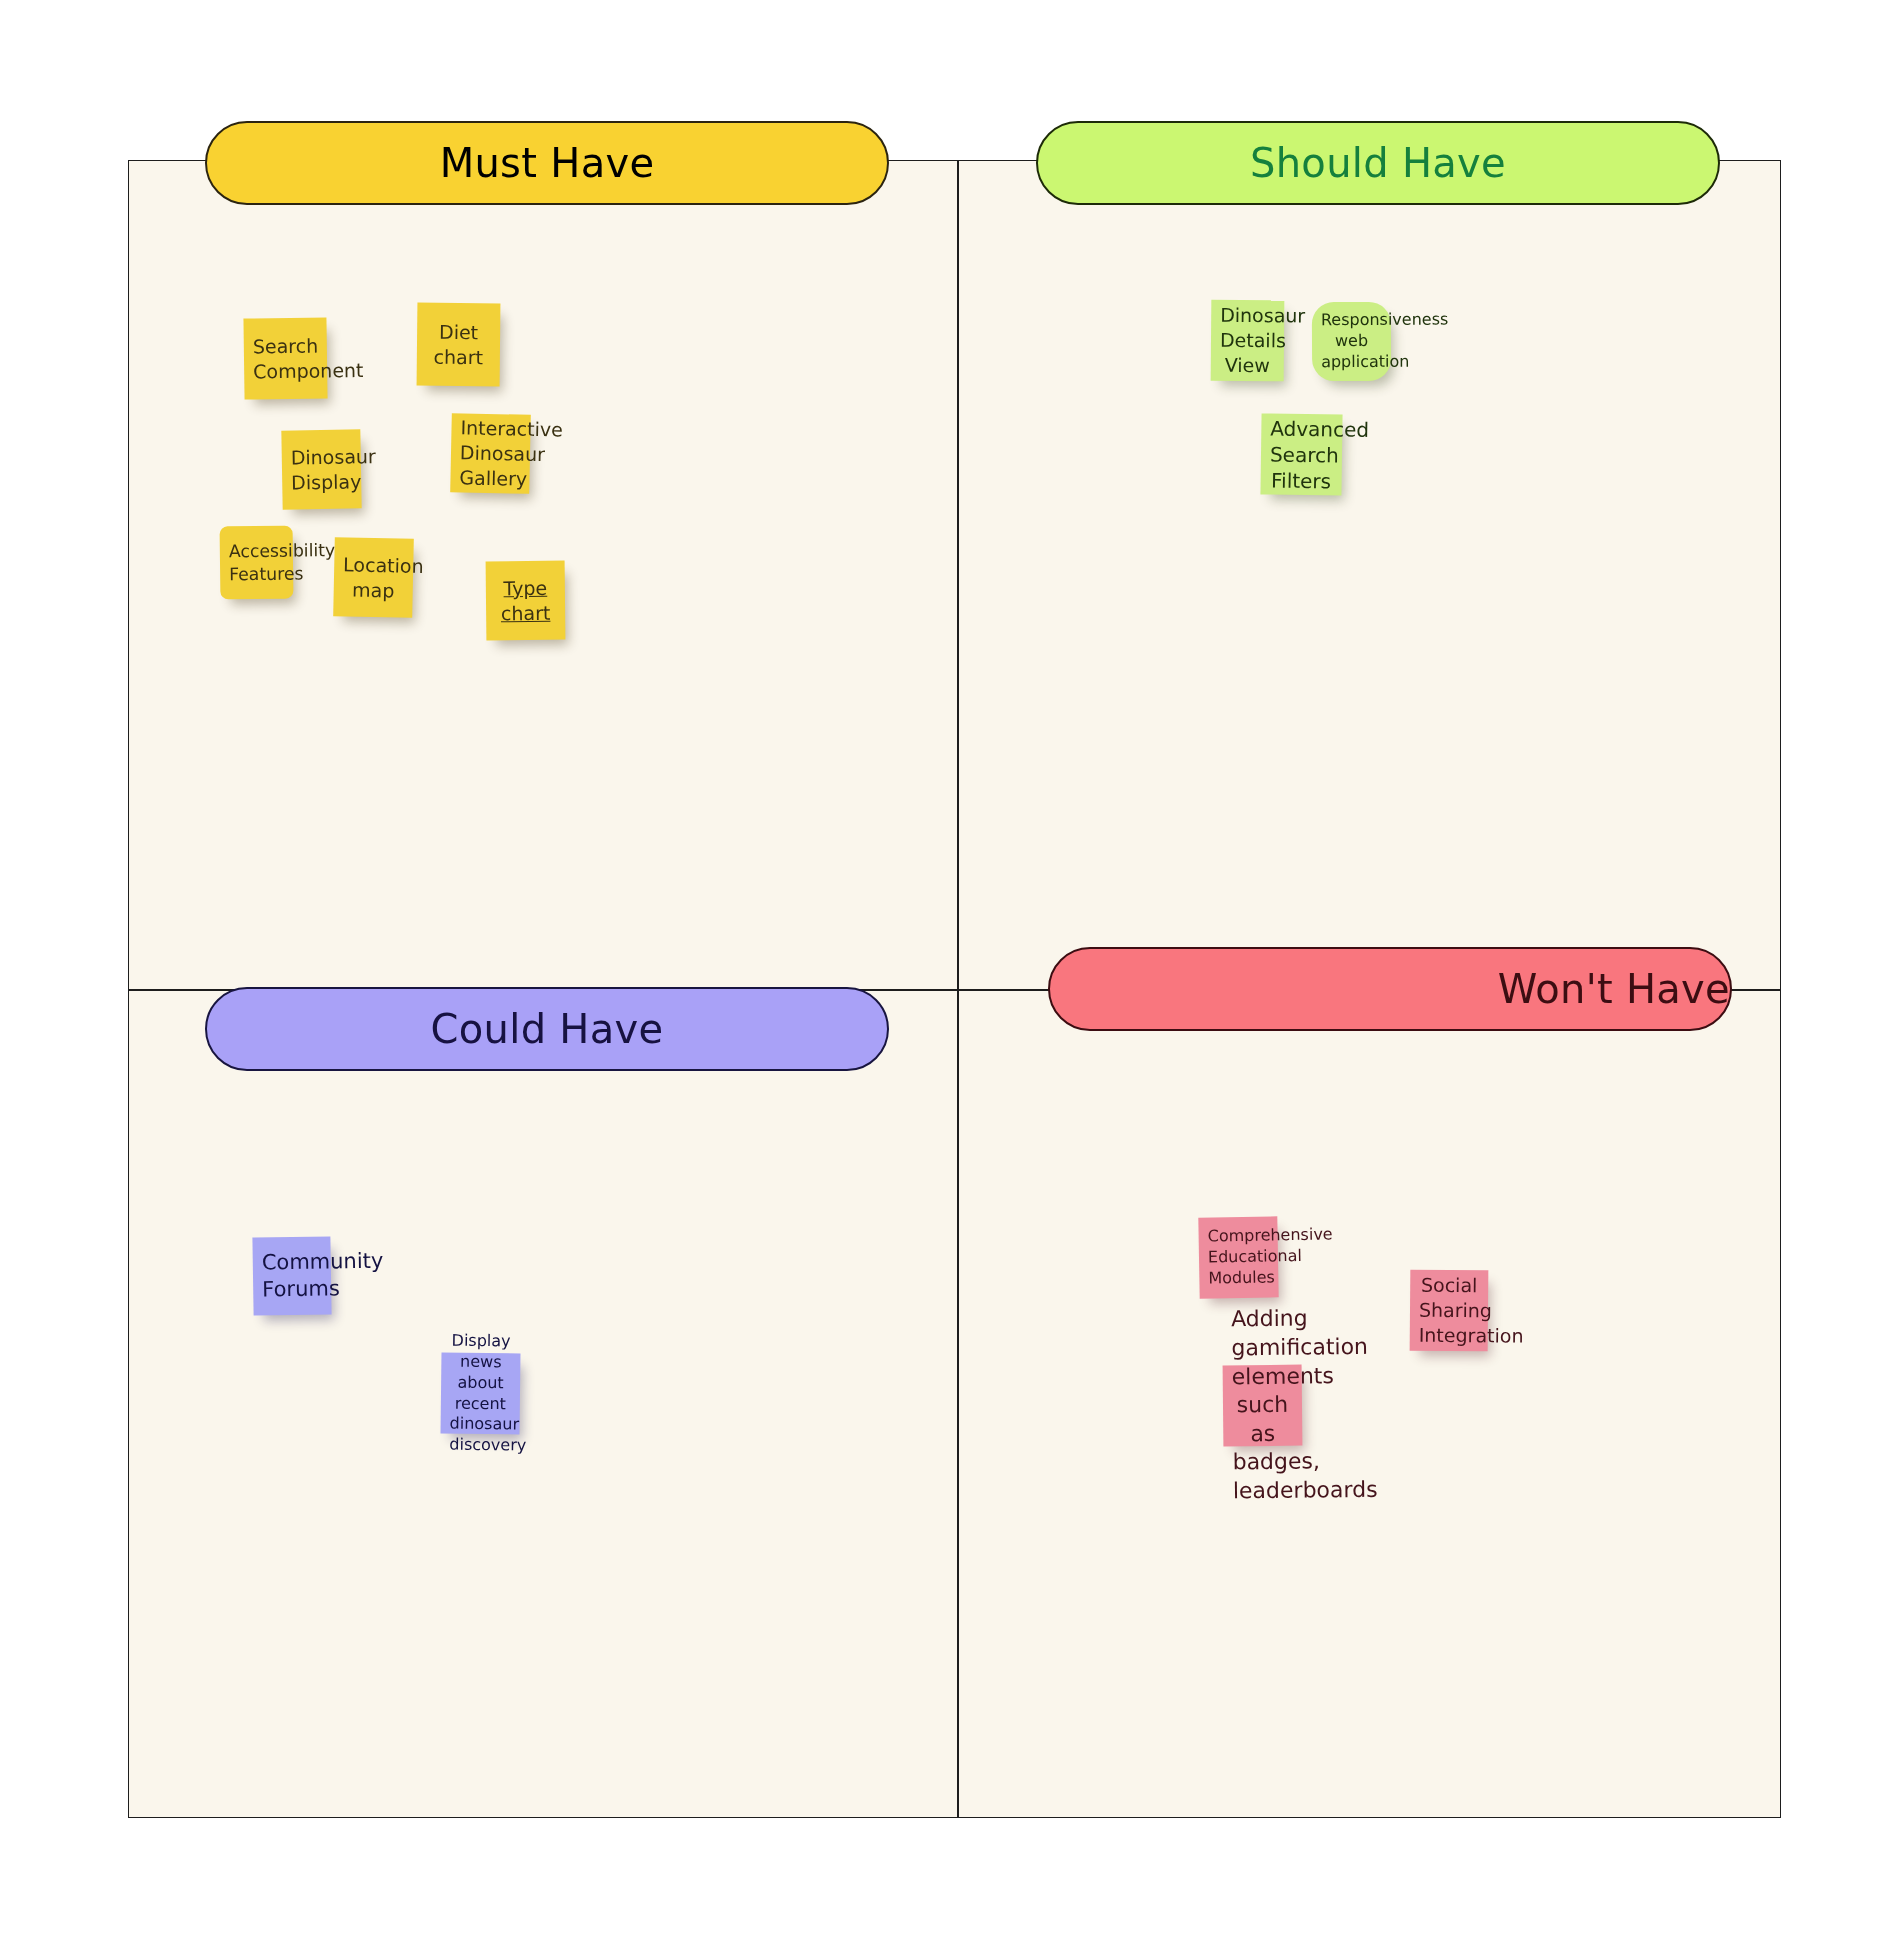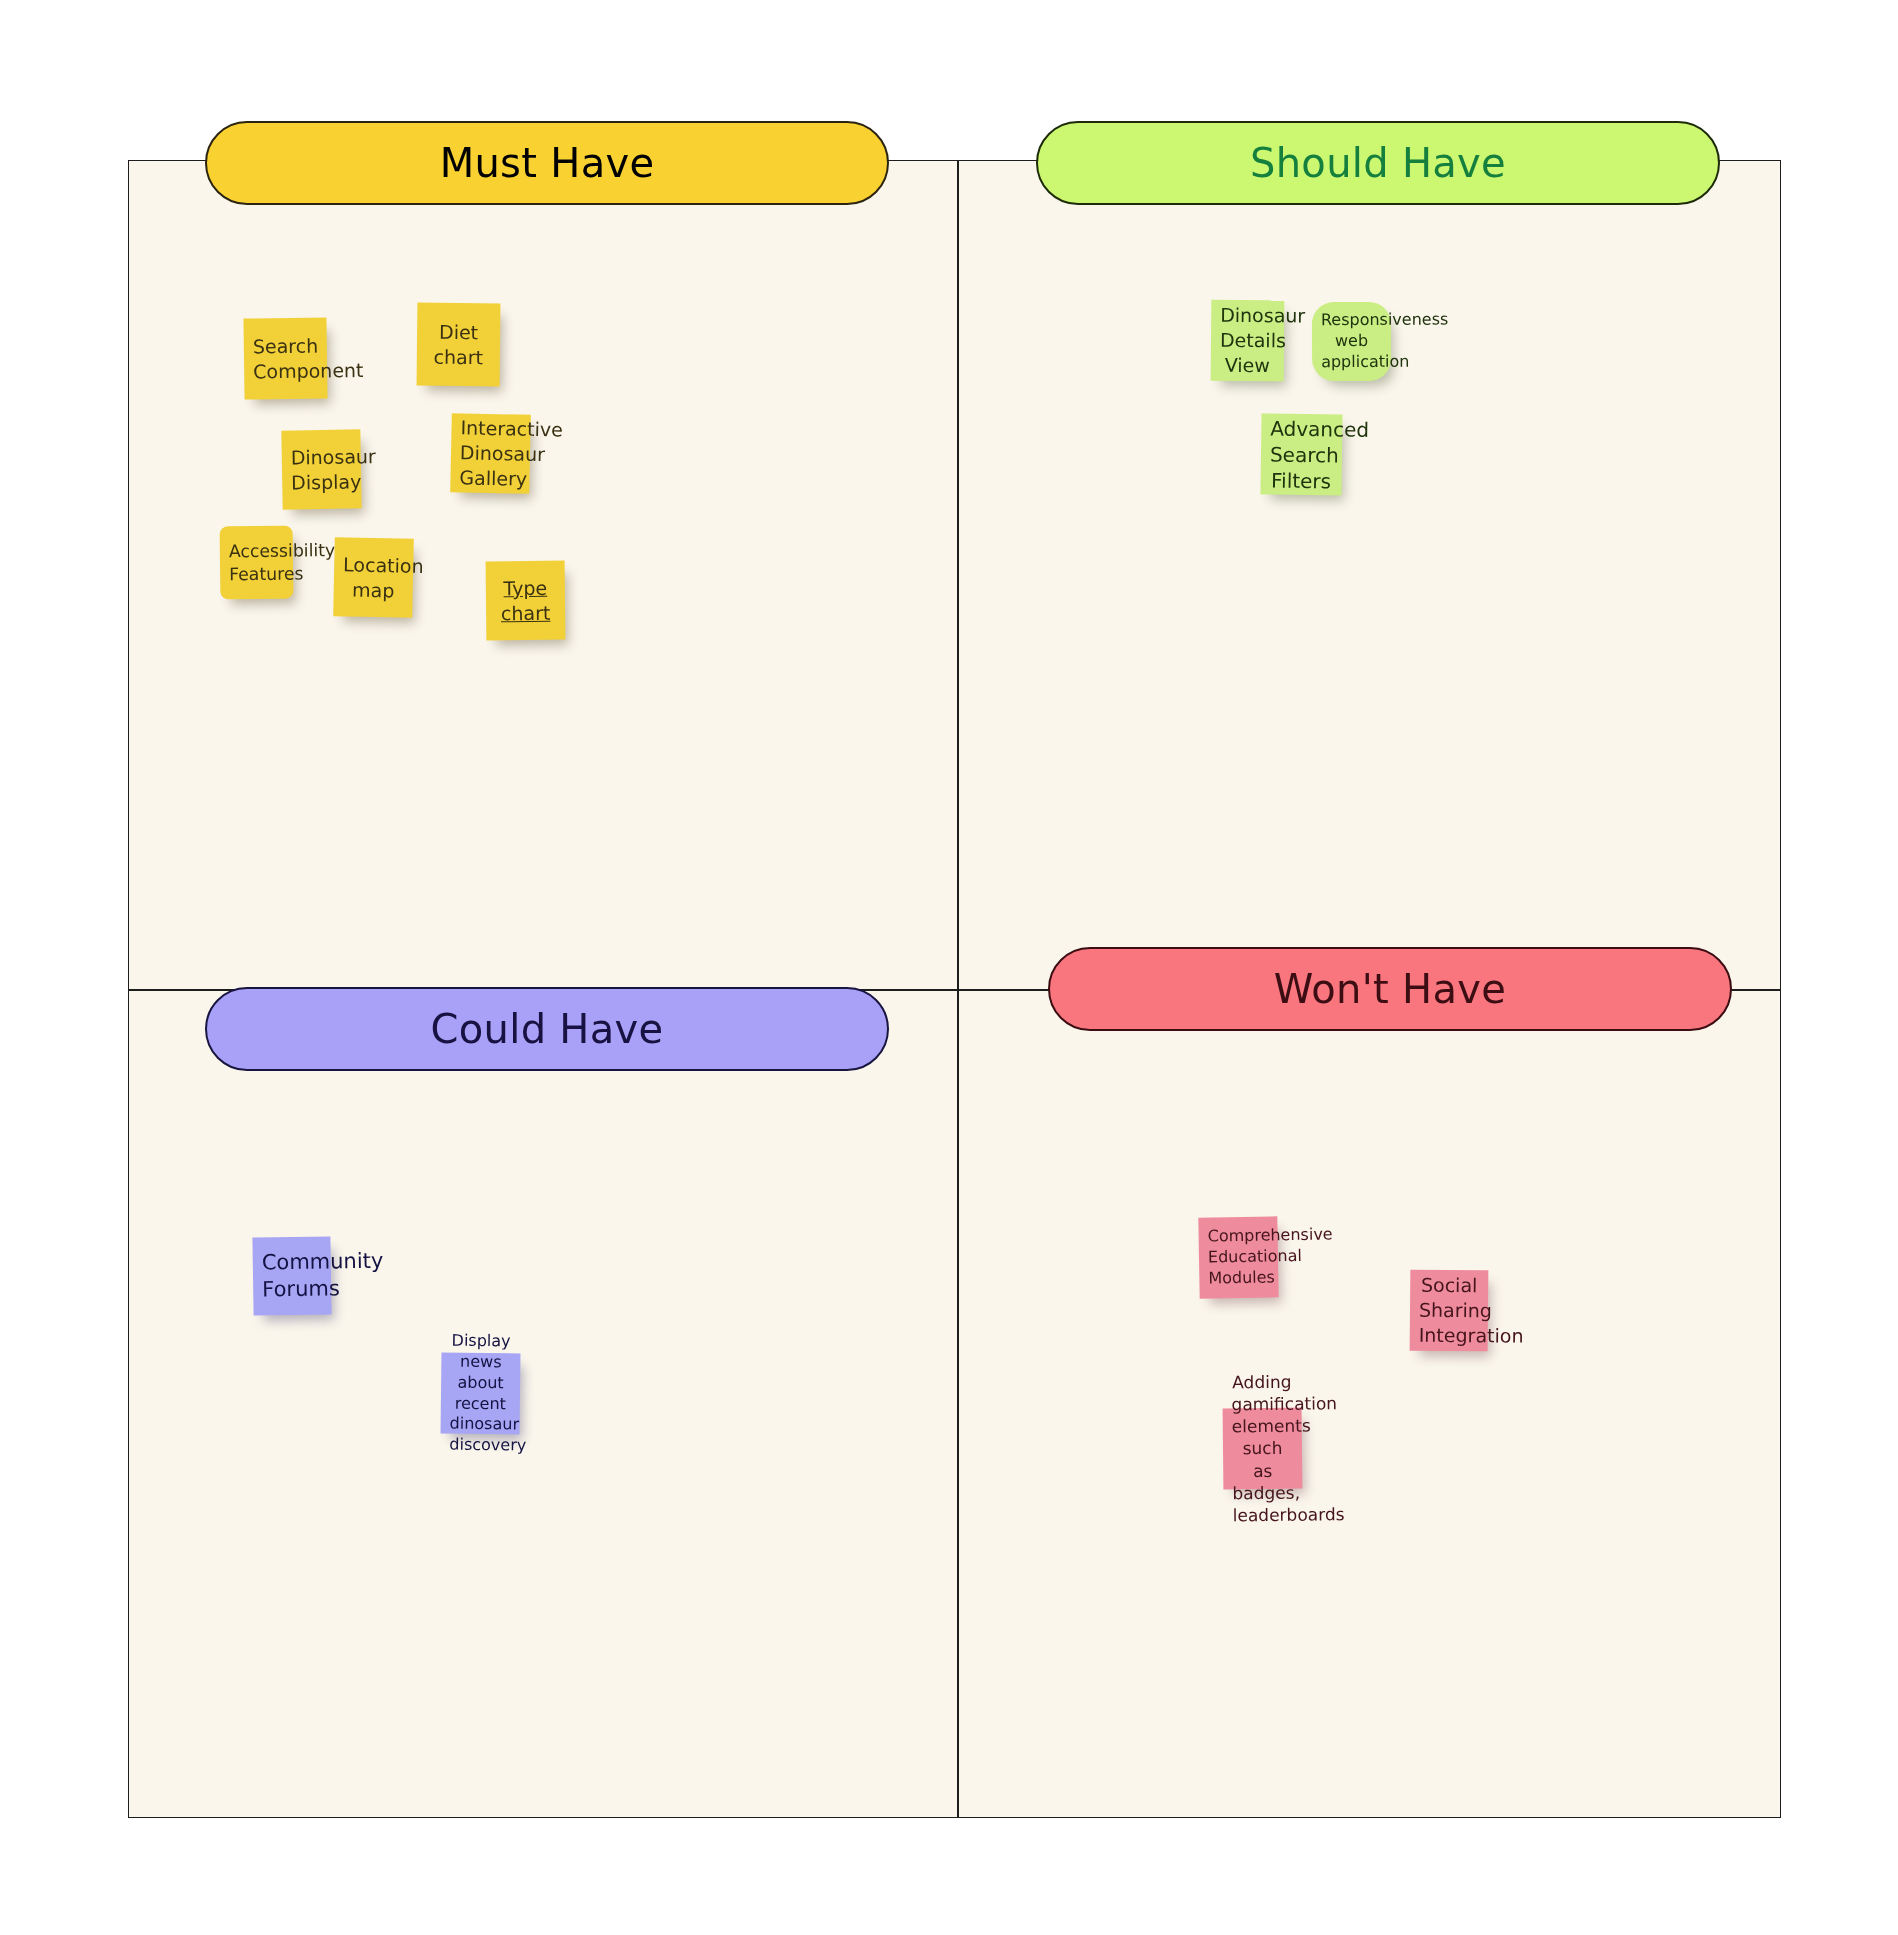--- a/index.html
+++ b/index.html
@@ -67,21 +67,21 @@
   #pill-should {
     left: 1036px; top: 121px;  width: 684px; height: 84px;
     background: #CBF771;  border-color: #1d2b08;  color: #15803d;
   }
   #pill-could {
     left: 205px;  top: 947px; width: 684px; height: 84px;
     background: #A9A1F7;  border-color: #181540;  color: #171241; margin-top: 40px;
   }
   #pill-wont {
     left: 1048px; top: 947px; width: 684px; height: 84px;
-    background: #F9767E;  border-color: #3c0d12;  color: #3c0d12;
+    background: #F9767E;  border-color: #3c0d12;  color: #3c0d12; justify-content: flex-end;
   }
 
   
   .note {
     position: absolute;
     box-sizing: border-box;
     display: flex;
     align-items: center;
     justify-content: center;
     text-align: center;
@@ -159,21 +159,21 @@
   </div>
 
   <div class="note pink" style="left:1070px; top:1056px; width:79px; height:81px; font-size:16px; transform:rotate(-1deg);">
     <span class="note-text">Comprehensive<br>Educational<br>Modules</span>
   </div>
 
   <div class="note pink" style="left:1281px; top:1109px; width:78px; height:81px; font-size:19px; transform:rotate(0.5deg);justify-content:center;">
     <span class="note-text">Social<br>Sharing<br>Integration</span>
   </div>
 
-  <div class="note pink" style="left:1094px; top:1204px; width:79px; height:81px; font-size:17px; transform:rotate(-0.6deg);margin-top:43px;">
+  <div class="note pink" style="left:1094px; top:1204px; width:79px; height:81px; font-size:22px; transform:rotate(-0.6deg);">
     <span class="note-text">Adding<br>gamification<br>elements such<br>as badges,<br>leaderboards</span>
   </div>
 
 </div>
 
 <div class="pill" id="pill-must">
   <span>Must Have</span>
 </div>
 <div class="pill" id="pill-should">
   <span>Should Have</span>

